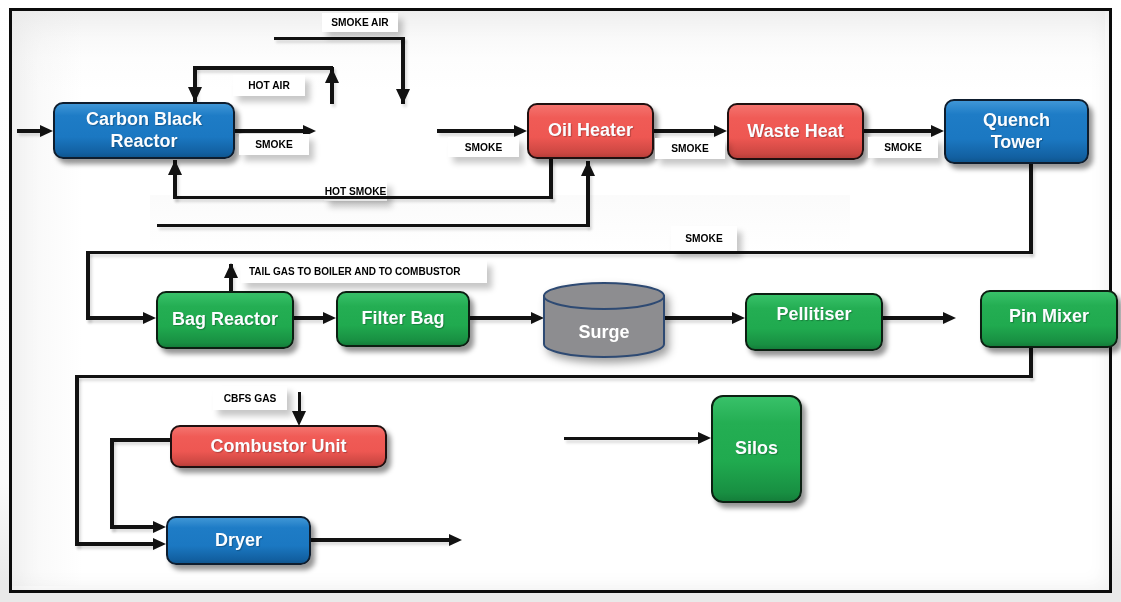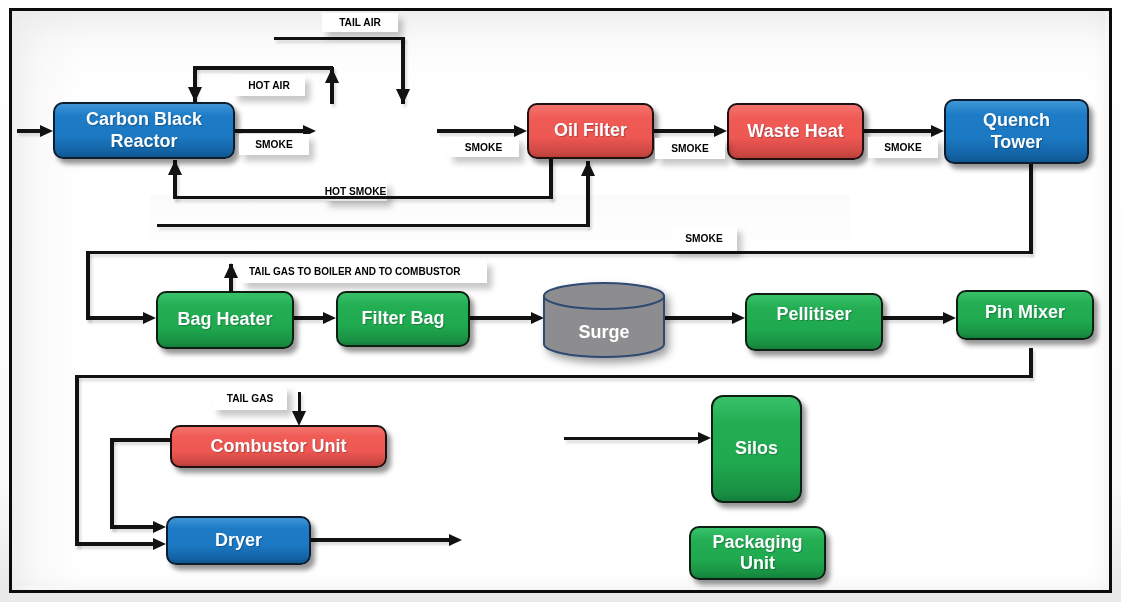--- a/index.html
+++ b/index.html
@@ -95,42 +95,41 @@
 <div class="pipe" style="left:297.75px;top:392px;width:3.5px;height:21px;"></div>
 <div class="tri td" style="left:292px;top:411px;"></div>
 
 <div class="pipe" style="left:311px;top:538.25px;width:138px;height:3.5px;"></div>
 <div class="tri tr" style="left:449px;top:533.5px;"></div>
 
 <div class="pipe" style="left:564px;top:436.75px;width:134px;height:3.5px;"></div>
 <div class="tri tr" style="left:698px;top:432px;"></div>
 
 <div class="box blue" style="left:53px;top:102px;width:182px;height:57px;">Carbon Black<br>Reactor</div>
-<div class="box red" style="left:527px;top:103px;width:127px;height:56px;">Oil Filter</div>
+<div class="box red" style="left:527px;top:103px;width:127px;height:56px;">Oil Heater</div>
 <div class="box red" style="left:727px;top:103px;width:137px;height:57px;">Waste Heat</div>
 <div class="box blue" style="left:944px;top:99px;width:145px;height:65px;">Quench<br>Tower</div>
 
-<div class="box green" style="left:156px;top:291px;width:138px;height:58px;">Bag Heater</div>
+<div class="box green" style="left:156px;top:291px;width:138px;height:58px;">Bag Reactor</div>
 <div class="box green" style="left:336px;top:291px;width:134px;height:56px;">Filter Bag</div>
 <div class="box green" style="left:745px;top:293px;width:138px;height:58px;padding-bottom:14px;box-sizing:border-box;">Pellitiser</div>
-<div class="box green" style="left:956px;top:290px;width:138px;height:50px;padding-bottom:5px;">Pin Mixer</div>
+<div class="box green" style="left:980px;top:290px;width:138px;height:58px;padding-bottom:5px;">Pin Mixer</div>
 
 <svg style="position:absolute;left:542px;top:281px;overflow:visible;filter:drop-shadow(4px 5px 4px rgba(0,0,0,0.38));" width="124" height="78" viewBox="0 0 124 78">
 <path d="M2 15 L2 63 A60 13 0 0 0 122 63 L122 15 Z" fill="#8d8d90" stroke="#2e4a73" stroke-width="2"></path>
 <ellipse cx="62" cy="15" rx="60" ry="13" fill="#8d8d90" stroke="#2e4a73" stroke-width="2"></ellipse>
 <text x="62" y="57" text-anchor="middle" font-family="Liberation Sans, sans-serif" font-size="18" font-weight="bold" fill="#ffffff">Surge</text>
 </svg>
 
 <div class="box red" style="left:170px;top:425px;width:217px;height:43px;">Combustor Unit</div>
 <div class="box blue" style="left:166px;top:516px;width:145px;height:49px;">Dryer</div>
 <div class="box green" style="left:711px;top:395px;width:91px;height:108px;border-radius:12px;">Silos</div>
-<div class="box green" style="left:689px;top:526px;width:137px;height:54px;border-radius:10px;">Packaging<br>Unit</div>
 
-<div class="lbl" style="left:322px;top:13px;width:76px;height:19px;">TAIL AIR</div>
+<div class="lbl" style="left:322px;top:13px;width:76px;height:19px;">SMOKE AIR</div>
 <div class="lbl" style="left:233px;top:75px;width:72px;height:21px;">HOT AIR</div>
 <div class="lbl" style="left:239px;top:134px;width:70px;height:21px;">SMOKE</div>
 <div class="lbl" style="left:448px;top:137px;width:71px;height:20px;">SMOKE</div>
 <div class="lbl" style="left:655px;top:138px;width:70px;height:21px;">SMOKE</div>
 <div class="lbl" style="left:868px;top:137px;width:70px;height:21px;">SMOKE</div>
 <div class="lbl" style="left:671px;top:226px;width:66px;height:25px;">SMOKE</div>
 <div class="lbl" style="left:241px;top:260px;width:246px;height:23px;font-size:10px;justify-content:flex-start;padding-left:8px;box-sizing:border-box;">TAIL GAS TO BOILER AND TO COMBUSTOR</div>
-<div class="lbl" style="left:213px;top:386px;width:74px;height:24px;">TAIL GAS</div>
+<div class="lbl" style="left:213px;top:386px;width:74px;height:24px;">CBFS GAS</div>
 </div>
 
 </body></html>

